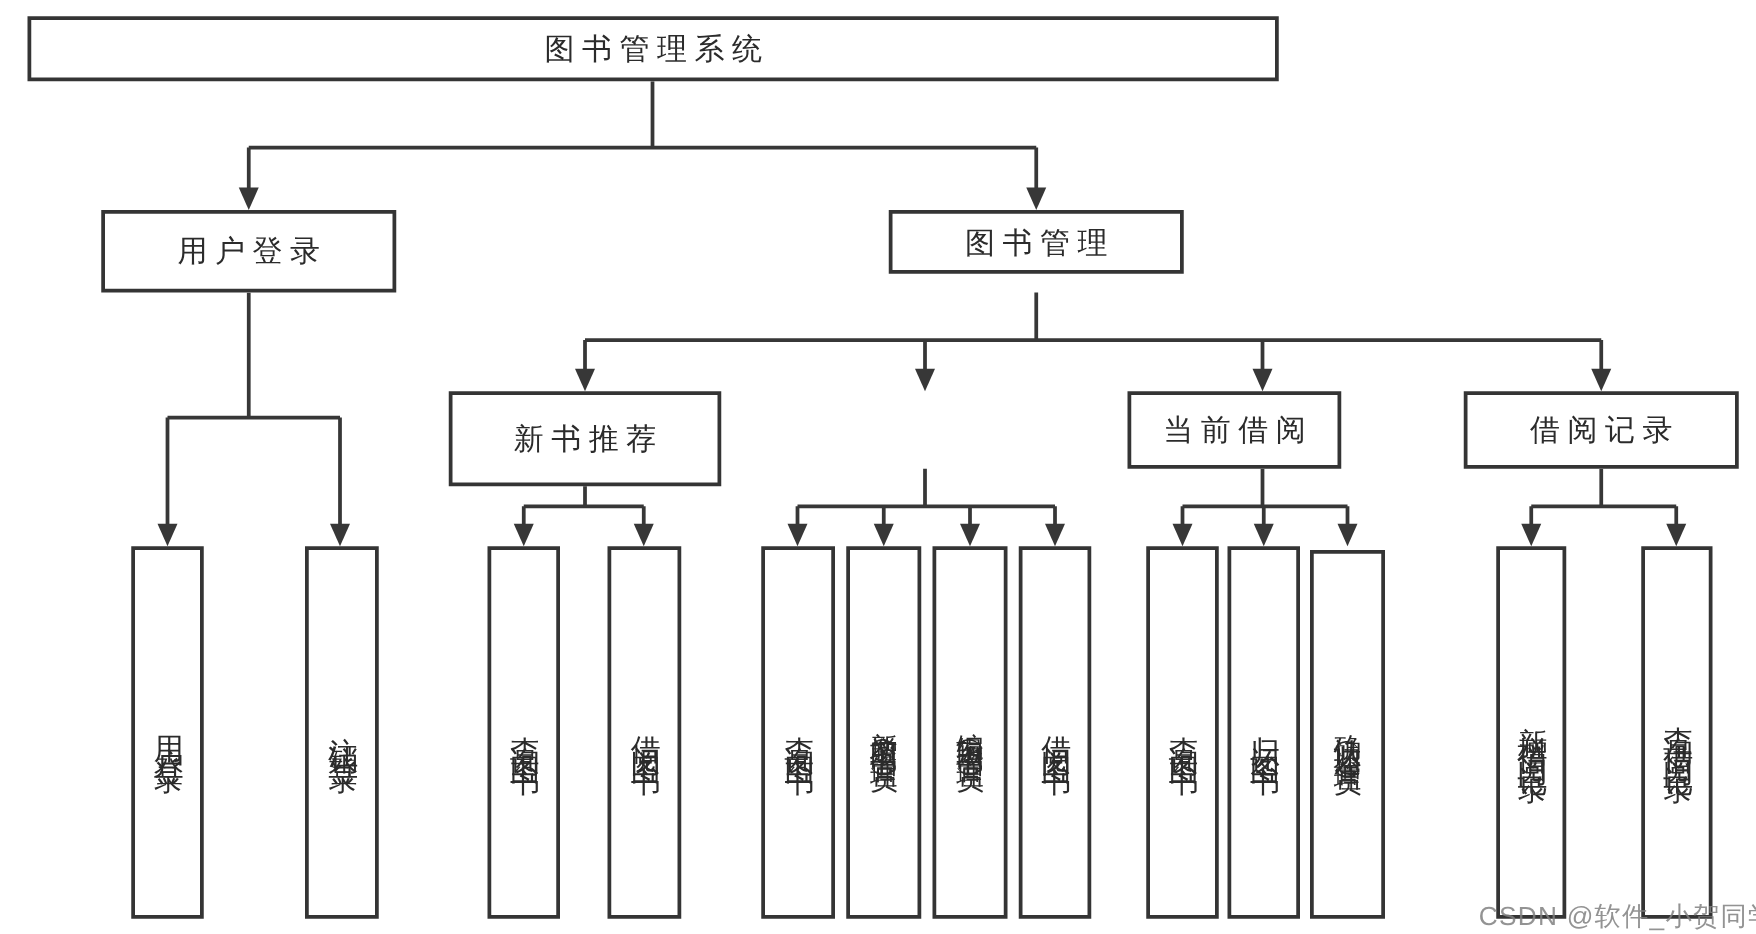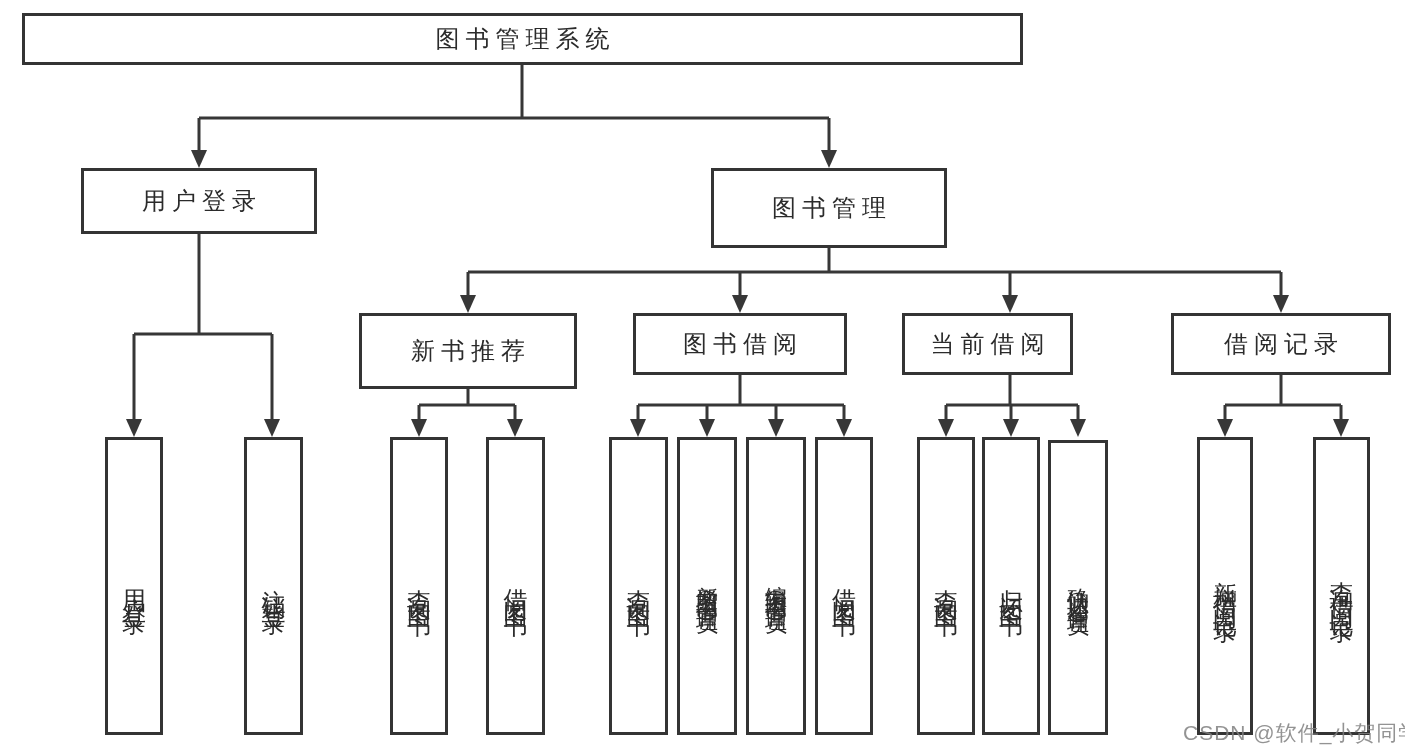--- a/index.html
+++ b/index.html
@@ -78,29 +78,26 @@
     </g>
   </svg>
 
   <div class="node h" style="left:22px;top:13px;width:1001px;height:52px">
     <span>图书管理系统</span>
   </div>
 
   <div class="node h" style="left:81px;top:168px;width:236px;height:66px">
     <span>用户登录</span>
   </div>
-  <div class="node h" style="left:711px;top:168px;width:236px;height:80px">
+  <div class="node h" style="left:711px;top:168px;width:236px;height:51px">
     <span>图书管理</span>
   </div>
 
   <div class="node h" style="left:359px;top:313px;width:218px;height:76px">
     <span>新书推荐</span>
-  </div>
-  <div class="node h" style="left:633px;top:313px;width:214px;height:62px">
-    <span>图书借阅</span>
   </div>
   <div class="node h" style="left:902px;top:313px;width:171px;height:62px">
     <span>当前借阅</span>
   </div>
   <div class="node h" style="left:1171px;top:313px;width:220px;height:62px">
     <span>借阅记录</span>
   </div>
 
   <div class="node v" style="left:105px;top:437px;width:58px;height:298px">
     <span>用户登录</span>

